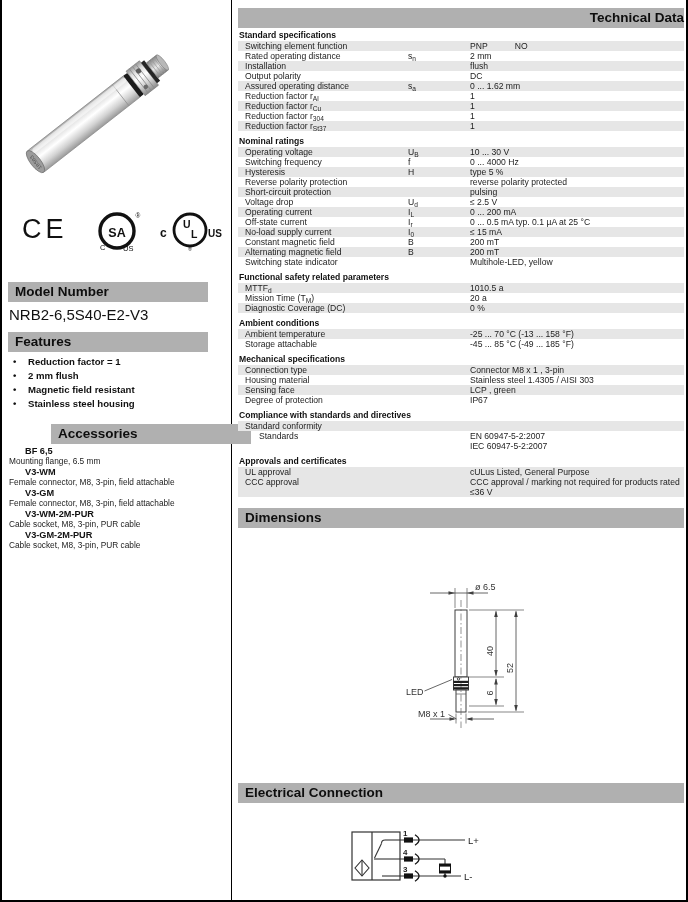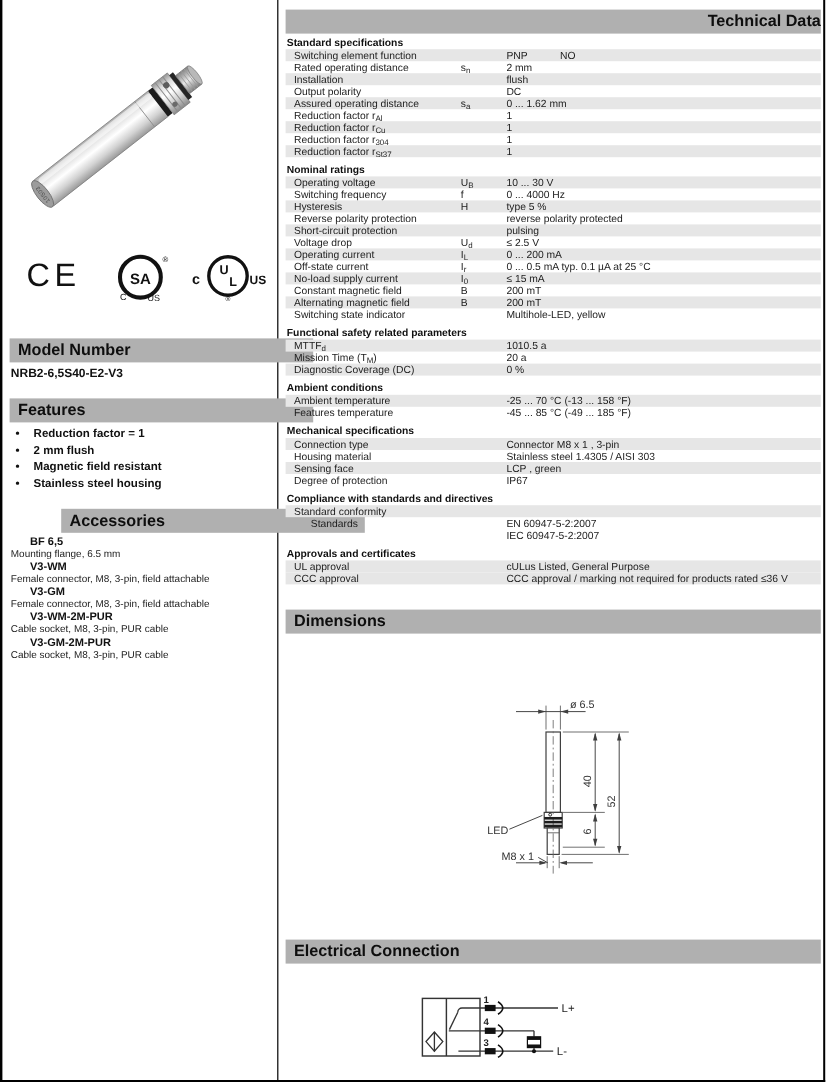--- a/index.html
+++ b/index.html
@@ -1,39 +1,39 @@
 <!DOCTYPE html>
 <html><head>
 <meta charset="utf-8">
 <style>
   html,body{margin:0;padding:0;background:#fff;}
   .page{position:relative;width:688px;height:902px;background:#fff;overflow:hidden;
         font-family:"Liberation Sans",sans-serif;color:#1c1c1c;}
   .edge{position:absolute;background:#000;}
   .hbar{position:absolute;height:20px;background:#b0b0b0;color:#0e0e0e;font-weight:bold;
         font-size:13.5px;line-height:20px;padding-left:7px;box-sizing:border-box;}
-  .bar-left{left:8px;width:253px;}
+  .bar-left{left:8px;width:200px;}
   .bar-right{left:238px;width:446px;}
 
   
   .ttable{position:absolute;left:238px;top:28px;width:446px;}
   .tsec-title{font-weight:bold;font-size:8.6px;line-height:10px;padding:1.5px 0 1px 1px;
               margin-top:3.5px;color:#101010;}
   .tsec-title.first{margin-top:0;}
-  .trow{display:flex;font-size:8.6px;line-height:10px;}
+  .trow{display:flex;font-size:8.6px;line-height:10px;gap:24px;}
   .trow .lab{width:146px;padding-left:7px;box-sizing:border-box;}
   .trow.ind2 .lab{padding-left:21px;}
   .trow .sym{width:38px;}
   .trow .val{flex:1;}
   .val2{display:inline-block;margin-left:27px;}
   .stripe{background:#e6e6e6;}
   sub{font-size:6.6px;vertical-align:-1.5px;line-height:0;}
 
   
-  .model-value{position:absolute;left:9px;top:306px;font-size:10px;font-weight:bold;color:#111;}
+  .model-value{position:absolute;left:9px;top:306px;font-size:15px;font-weight:normal;color:#111;}
   .feat-list{position:absolute;left:13px;top:357px;width:205px;}
   .feat-item{display:flex;font-weight:bold;font-size:9.6px;line-height:10px;margin-bottom:4px;color:#111;}
   .feat-item .bullet{width:15px;}
   .acc-list{position:absolute;left:9px;top:446px;width:215px;}
   .acc-name{font-weight:bold;font-size:9.2px;line-height:10.5px;color:#111;padding-left:16px;}
   .acc-desc{font-size:8.3px;line-height:9px;margin-bottom:1.5px;color:#222;}
 
   svg{position:absolute;}
   .dtext{font-size:9px;fill:#333;font-family:"Liberation Sans",sans-serif;}
   .pin-num{font-size:8px;font-weight:bold;fill:#222;font-family:"Liberation Sans",sans-serif;}
@@ -278,21 +278,21 @@
         <div class="sym"></div>
         <div class="val">0 %</div>
       </div>
       <div class="tsec-title">Ambient conditions</div>
       <div class="trow stripe">
         <div class="lab">Ambient temperature</div>
         <div class="sym"></div>
         <div class="val">-25 ... 70 °C (-13 ... 158 °F)</div>
       </div>
       <div class="trow">
-        <div class="lab">Features temperature</div>
+        <div class="lab">Storage attachable</div>
         <div class="sym"></div>
         <div class="val">-45 ... 85 °C (-49 ... 185 °F)</div>
       </div>
       <div class="tsec-title">Mechanical specifications</div>
       <div class="trow stripe">
         <div class="lab">Connection type</div>
         <div class="sym"></div>
         <div class="val">Connector M8 x 1 , 3-pin</div>
       </div>
       <div class="trow">

